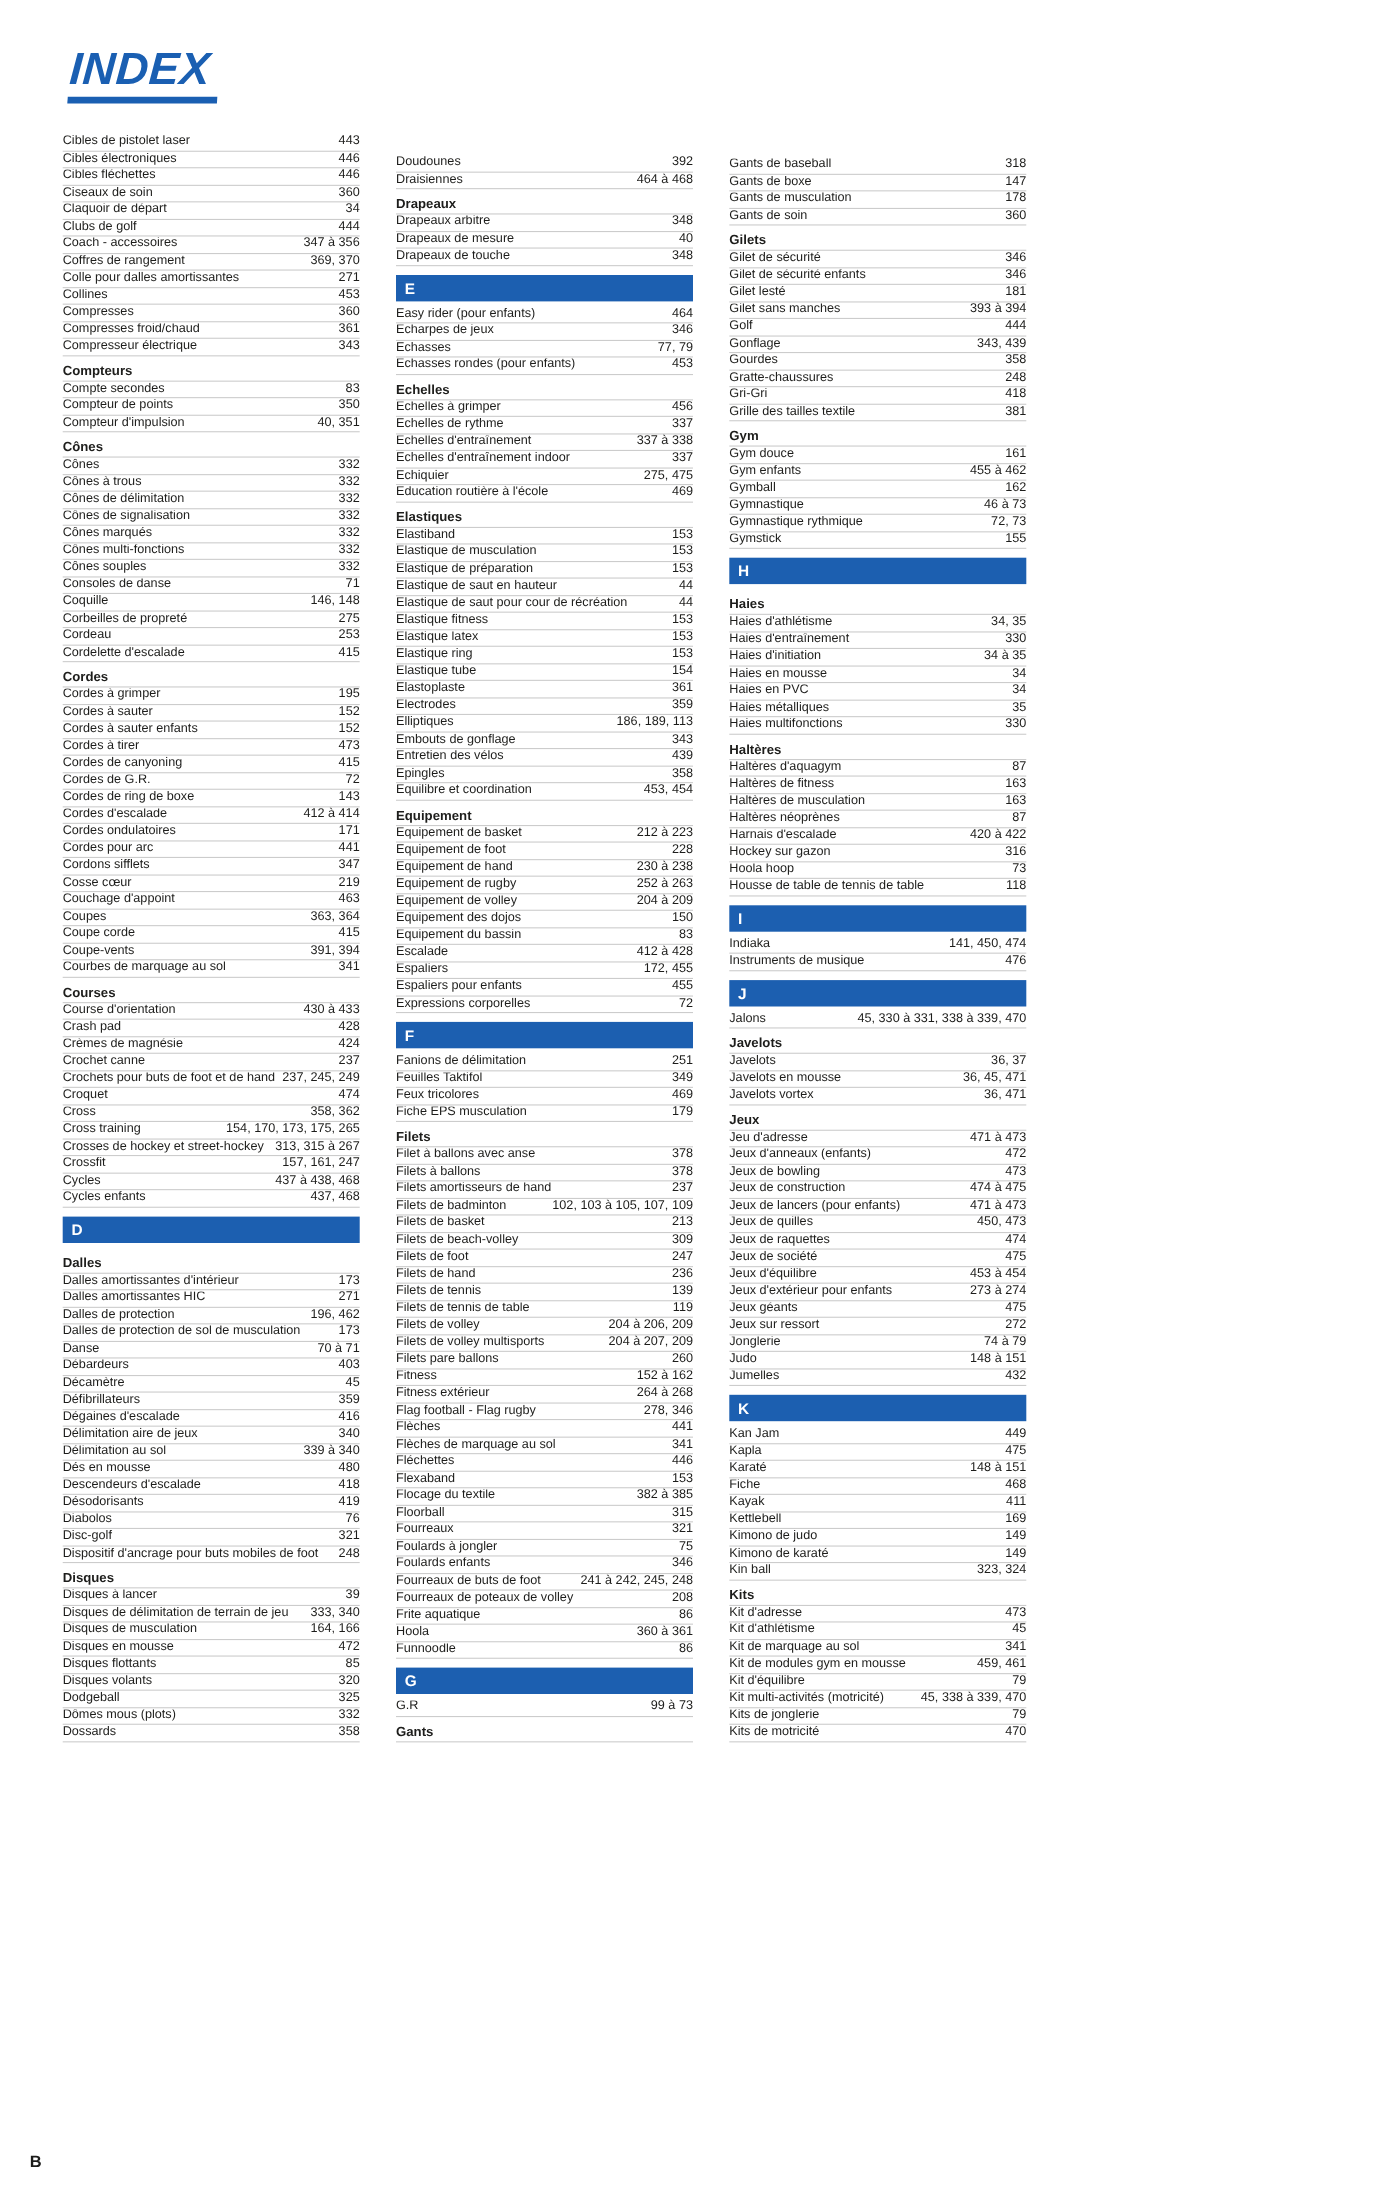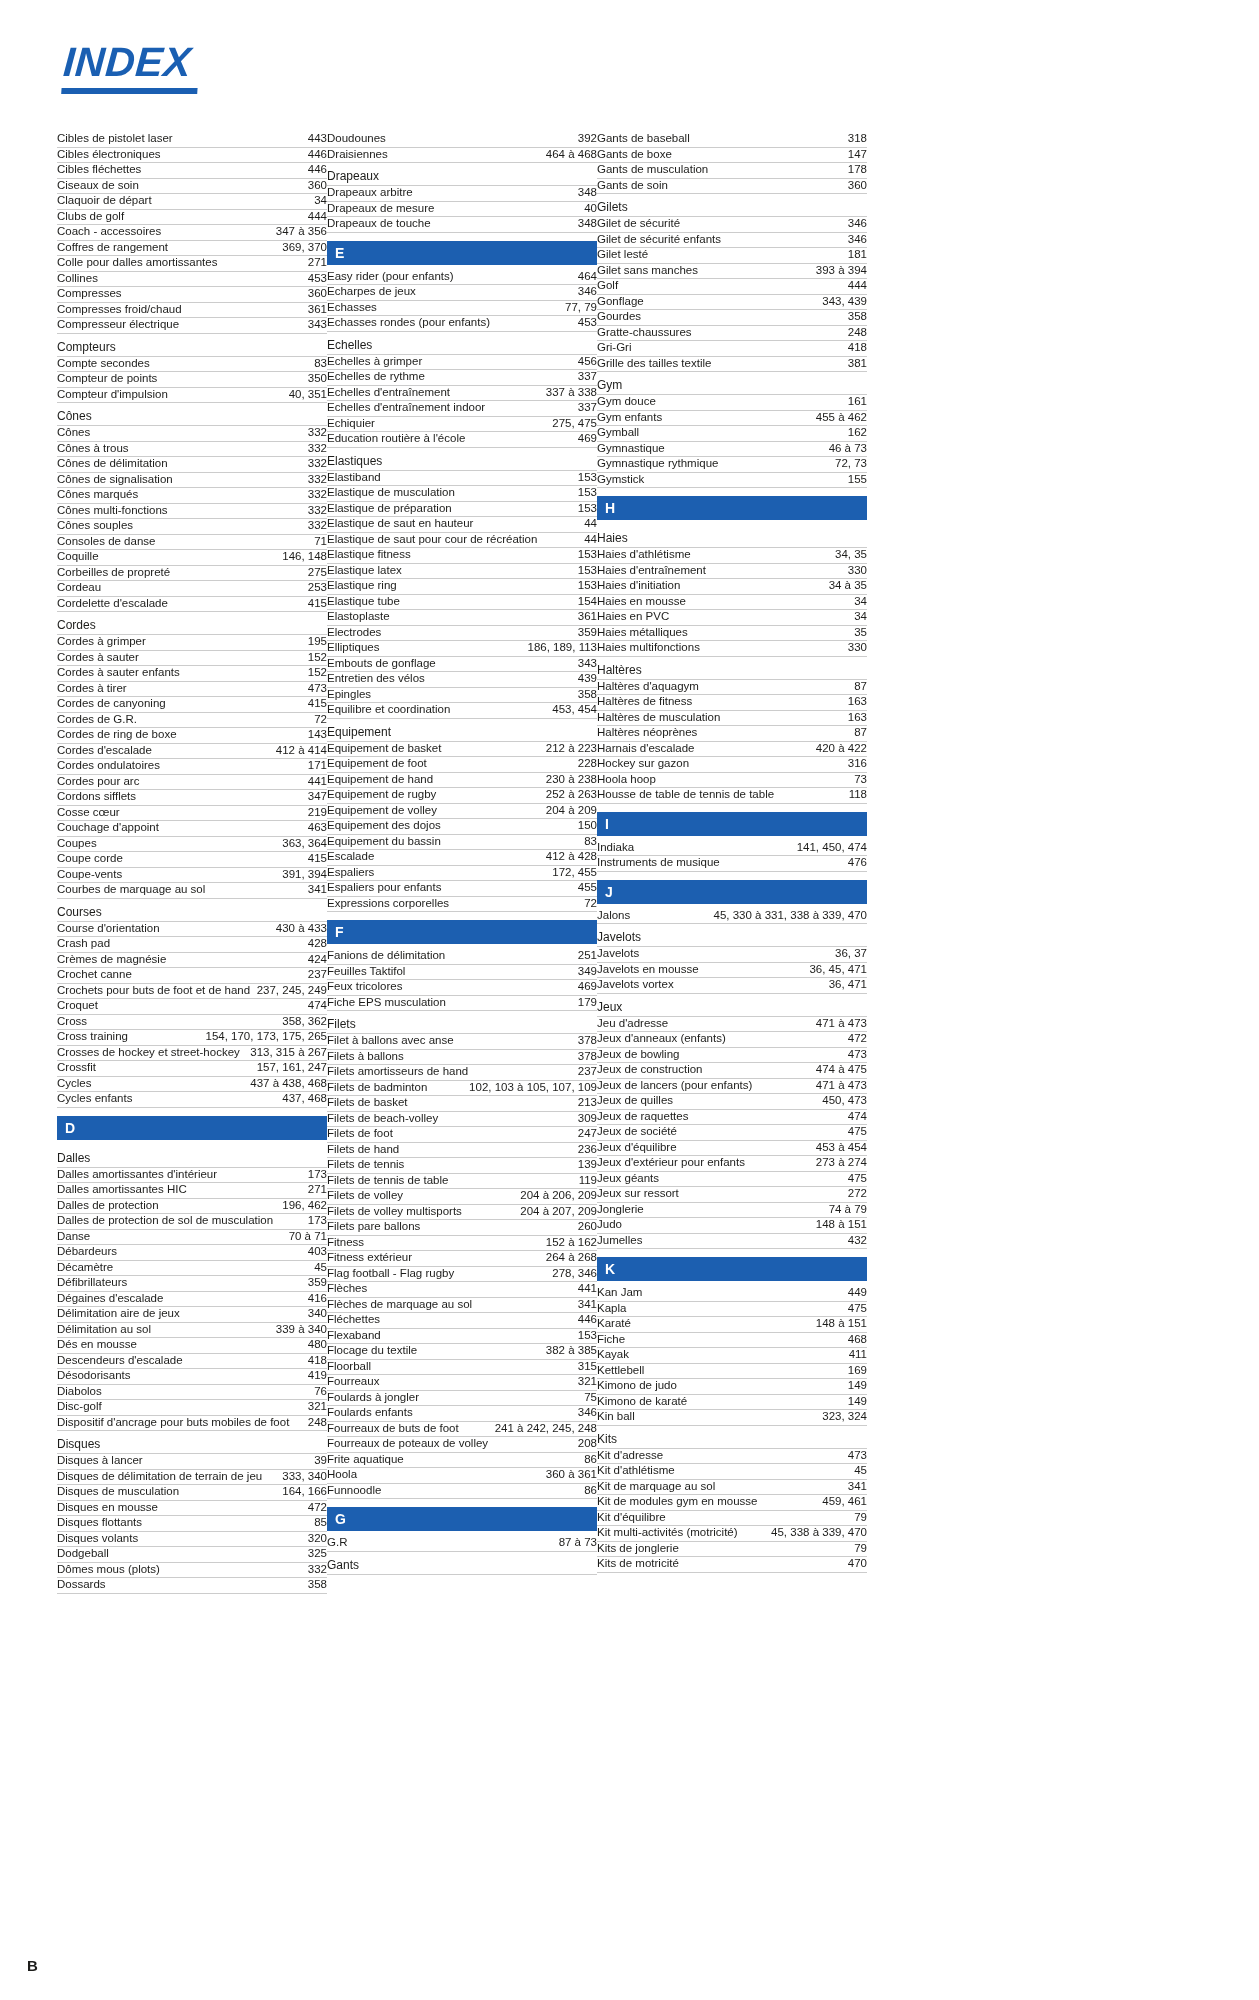--- a/index.html
+++ b/index.html
@@ -8,34 +8,34 @@
     font-family:"Liberation Sans",sans-serif;color:#1d1d1b;overflow:hidden;
   }
   .title{
     position:absolute;top:42px;left:63px;
     font-size:41px;font-weight:bold;font-style:italic;line-height:1;
     color:#1a5fb2;letter-spacing:.5px;
     border-bottom:6px solid #1a5fb2;padding:0 8px 5px 0;
     transform:skewX(-4deg);
   }
   .columns{
-    position:absolute;top:132px;left:57px;
-    display:flex;align-items:flex-start;
+    position:absolute;top:122px;left:57px;
+    display:flex;gap:33px;align-items:flex-end;
   }
   .col{width:270px;}
   .row{
     display:flex;justify-content:space-between;align-items:baseline;
     border-bottom:1px solid #cccccc;
     padding:1px 0 2px;
     font-size:11.5px;line-height:11.5px;
   }
   .row .lbl{flex:1 1 auto;white-space:nowrap;overflow:hidden;padding-right:5px;}
   .row .pg{flex:0 0 auto;white-space:nowrap;text-align:right;}
   .section-title{
-    font-weight:normal;font-size:12px;line-height:12px;
+    font-weight:bold;font-size:12px;line-height:12px;
     padding:7px 0 3px;border-bottom:1px solid #cccccc;
   }
   .letter-bar{
     background:#1c5fb0;color:#ffffff;
     font-weight:bold;font-size:14px;line-height:14px;
     padding:5px 0 5px 8px;margin:8px 0 5px;
   }
   .page-marker{
     position:absolute;left:27px;bottom:26px;
     font-weight:bold;font-size:15px;color:#1d1d1b;
@@ -696,21 +696,21 @@
         <span class="lbl">Hoola</span>
         <span class="pg">360 à 361</span>
       </div>
       <div class="row">
         <span class="lbl">Funnoodle</span>
         <span class="pg">86</span>
       </div>
       <div class="letter-bar">G</div>
       <div class="row">
         <span class="lbl">G.R</span>
-        <span class="pg">87 à 73</span>
+        <span class="pg">99 à 73</span>
       </div>
       <div class="section-title">Gants</div>
     </div>
     <div class="col">
       <div class="row">
         <span class="lbl">Gants de baseball</span>
         <span class="pg">318</span>
       </div>
       <div class="row">
         <span class="lbl">Gants de boxe</span>

